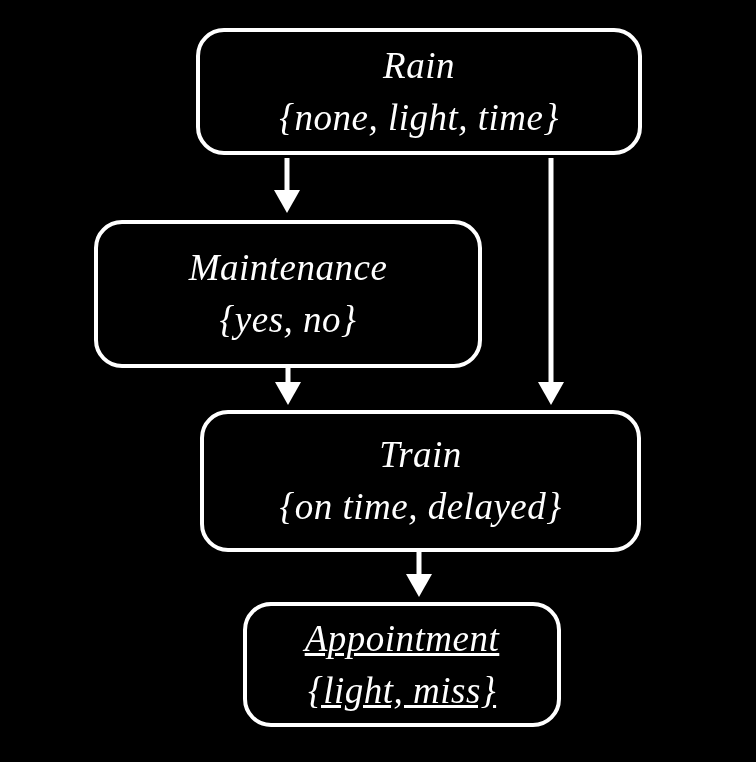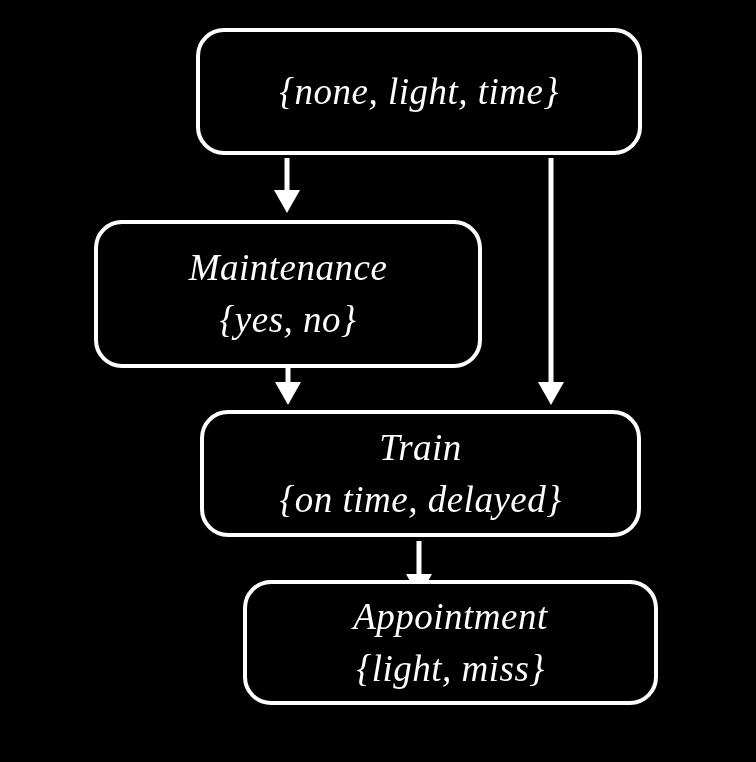--- a/index.html
+++ b/index.html
@@ -40,22 +40,22 @@
     font-size: 37px;
     line-height: 1.40;
     letter-spacing: 0.5px;
   }
   .node .node-label,
   .node .node-domain {
     white-space: nowrap;
   }
   #node-rain        { left: 196px; top: 28px;  width: 446px; height: 127px; }
   #node-maintenance { left: 94px;  top: 220px; width: 388px; height: 148px; }
-  #node-train       { left: 200px; top: 410px; width: 441px; height: 127px; }
-  #node-appointment { left: 243px; top: 580px; width: 415px; height: 125px; }
+  #node-train       { left: 200px; top: 410px; width: 441px; height: 142px; }
+  #node-appointment { left: 243px; top: 602px; width: 318px; height: 125px; text-decoration: underline; }
   .edge-shaft { stroke: #ffffff; stroke-width: 5; }
   .edge-head  { fill: #ffffff; }
 </style>
 </head>
 <body>
 
 <div class="canvas">
 
   <svg class="edge-layer" viewBox="0 0 756 762" xmlns="http://www.w3.org/2000/svg">
 
@@ -74,20 +74,21 @@
       <polygon class="edge-head" points="288,405 275,382 301,382"></polygon>
     </g>
 
     <g>
       <line class="edge-shaft" x1="419" y1="541" x2="419" y2="576"></line>
       <polygon class="edge-head" points="419,597 406,574 432,574"></polygon>
     </g>
   </svg>
 
   <div class="node" id="node-rain">
+    <div class="node-label">Rain</div>
     <div class="node-domain">{none, light, time}</div>
   </div>
 
   <div class="node" id="node-maintenance">
     <div class="node-label">Maintenance</div>
     <div class="node-domain">{yes, no}</div>
   </div>
 
   <div class="node" id="node-train">
     <div class="node-label">Train</div>

